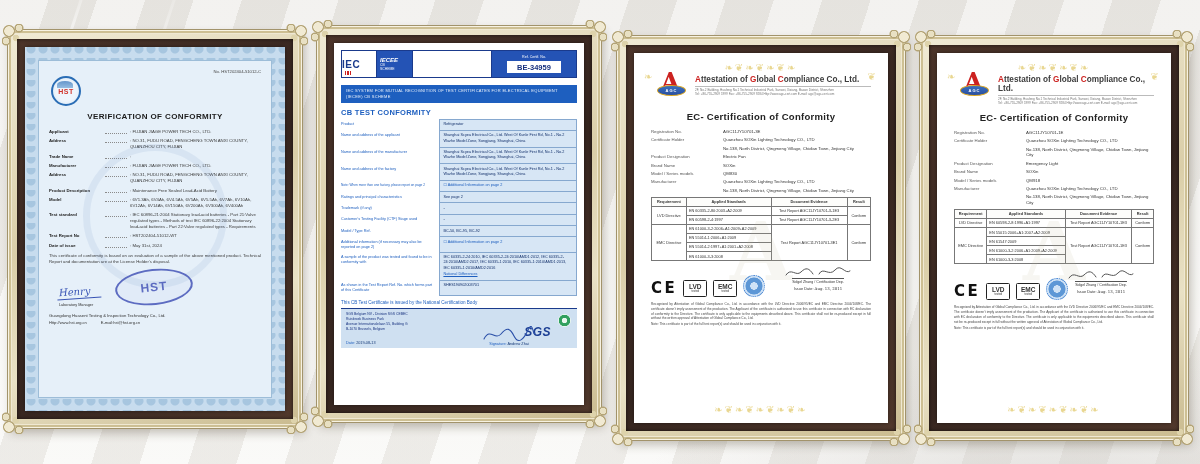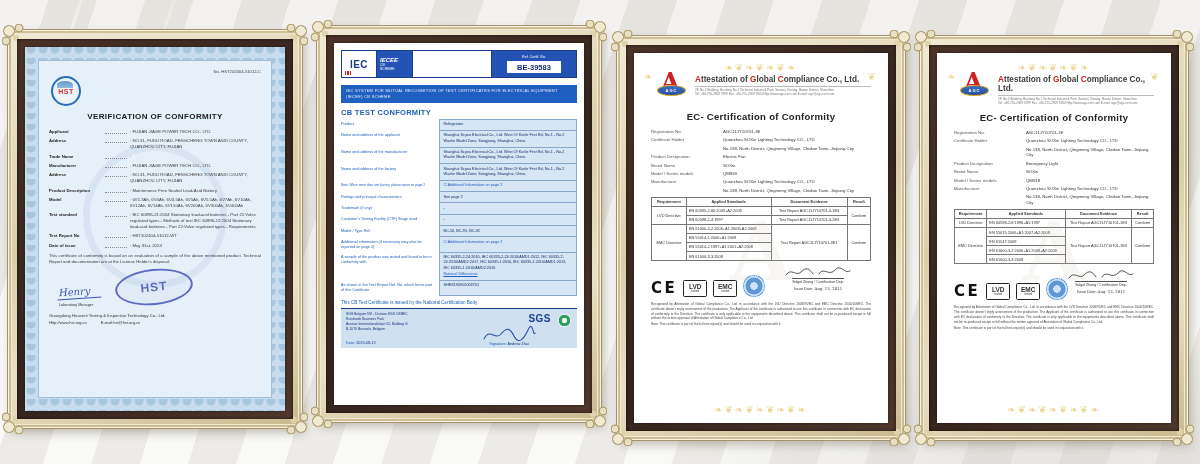--- a/index.html
+++ b/index.html
@@ -49,42 +49,42 @@
   .c1sig{position:relative;height:42px;margin-top:4px;}
   .c1henry{position:absolute;left:8px;bottom:12px;font-family:"DejaVu Serif",serif;font-style:italic;font-size:10px;color:#3a55b5;border-bottom:1px solid #3a55b5;padding:0 10px 1px 2px;transform:rotate(-4deg);}
   .c1labmgr{position:absolute;left:10px;bottom:4px;font-size:3.8px;color:#333;}
   .c1stamp{position:absolute;left:66px;bottom:6px;width:74px;height:32px;border:2px solid #4656b8;border-radius:50%;transform:rotate(-6deg);display:flex;align-items:center;justify-content:center;color:#4656b8;font-weight:bold;font-size:12px;letter-spacing:1px;opacity:.85;background:rgba(120,140,220,.06);}
   .c1ring{position:absolute;left:50%;top:46%;width:130px;height:130px;border:7px solid rgba(90,130,190,.10);border-radius:50%;transform:translate(-50%,-50%);pointer-events:none;}
   .c1cmp{margin-top:2px;font-size:4.2px;color:#333;}
   .c1web{margin-top:2px;font-size:4px;color:#333;display:flex;gap:14px;}
   
   .c2inner{position:absolute;inset:7px;font-size:3.8px;color:#163a78;}
   .c2hdr{display:flex;border:1.5px solid #1a3a8c;height:26px;}
-  .c2iec{flex:0 0 34px;background:#fff;display:flex;align-items:center;justify-content:center;position:relative;}
+  .c2iec{flex:0 0 34px;background:#fff;display:flex;align-items:center;justify-content:flex-start;position:relative;}
   .c2iec b{color:#1a3a8c;font-size:10px;letter-spacing:.5px;}
   .c2iec i{position:absolute;left:3px;bottom:2px;width:7px;height:4px;background:repeating-linear-gradient(90deg,#c22 0 1.4px,#fff 1.4px 2.4px);}
   .c2iecee{flex:0 0 32px;background:#2453b5;color:#fff;display:flex;flex-direction:column;align-items:flex-start;justify-content:center;padding-left:3px;border-left:1.5px solid #1a3a8c;border-right:1.5px solid #1a3a8c;}
   .c2iecee b{font-style:italic;font-size:6px;}
   .c2iecee span{font-size:3.4px;line-height:1.2;}
   .c2sp{flex:1;background:#fff;}
   .c2ref{flex:0 0 84px;background:#2453b5;border-left:1.5px solid #1a3a8c;display:flex;flex-direction:column;align-items:center;justify-content:center;gap:2px;}
   .c2ref .rl{color:#fff;font-size:3.6px;}
   .c2ref .rn{background:#fff;color:#16307e;font-weight:bold;font-size:7.5px;padding:1.5px 10px;}
   .c2banner{margin-top:7px;background:#1e5fbf;color:#eaf1fb;font-size:4px;line-height:1.45;padding:3px 5px;letter-spacing:.3px;}
   .c2title{color:#1e5fbf;font-weight:bold;font-size:7.5px;margin:5px 0 3px;letter-spacing:.3px;}
   .c2row{display:flex;}
   .c2row .lb{flex:0 0 40%;color:#1e5fbf;padding:2.5px 4px 2.5px 0;line-height:1.35;}
   .c2row .vl{flex:1;background:#d7e6f5;border:1px solid #86a8cf;margin-top:-1px;padding:2.5px 3px;line-height:1.4;color:#13306b;}
   .c2link{color:#1e5fbf;text-decoration:underline;display:block;margin-top:1px;}
   .c2issued{color:#1e5fbf;font-size:4.6px;margin:4px 0 3px;}
   .c2foot{background:#cfe0f1;border-top:1.5px solid #1a3a8c;padding:3px 5px 2px;position:relative;height:40px;box-sizing:border-box;}
   .c2addr div{font-size:3.4px;line-height:1.45;color:#16307e;}
   .c2date{position:absolute;left:5px;bottom:3px;}
   .c2date b{color:#1e5fbf;font-weight:normal;}
-  .c2sgs{position:absolute;right:26px;top:4px;color:#1c3f94;font-weight:bold;font-size:10px;letter-spacing:.5px;}
+  .c2sgs{position:absolute;right:26px;top:16px;color:#1c3f94;font-weight:bold;font-style:italic;font-size:12px;letter-spacing:.5px;}
   .c2green{position:absolute;right:6px;top:5px;width:13px;height:13px;border-radius:50%;background:radial-gradient(circle,#e9f7ee 0 2.5px,#31a05f 3px 5.5px,#e9f7ee 6px 6.8px,#31a05f 7px);}
   .c2sign{position:absolute;right:40px;bottom:2px;text-align:center;}
   .c2sign svg{display:block;margin:0 auto;}
   .c2sign .sl b{color:#1e5fbf;font-weight:normal;}
   
   .agcinner{position:absolute;inset:8px;padding:6px 9px;box-sizing:border-box;font-size:4.3px;color:#333;}
   .flor{position:absolute;color:#e2ca6e;opacity:.75;font-size:10px;letter-spacing:2px;pointer-events:none;font-family:"DejaVu Sans",sans-serif;}
   .flor.t{top:1px;left:0;right:0;text-align:center;}
   .flor.b{bottom:0;left:0;right:0;text-align:center;}
   .flor.cl{top:10px;left:2px;} .flor.cr{top:10px;right:2px;}
@@ -222,21 +222,21 @@
               <i></i>
             </div>
           <div class="c2iecee">
             <b>IECEE</b>
             <span>CB</span>
             <span>SCHEME</span>
           </div>
           <div class="c2sp"></div>
           <div class="c2ref">
             <span class="rl">Ref. Certif. No.</span>
-            <span class="rn">BE-39583</span>
+            <span class="rn">BE-34959</span>
           </div>
         </div>
         <div class="c2banner">IEC SYSTEM FOR MUTUAL RECOGNITION OF TEST CERTIFICATES FOR ELECTRICAL EQUIPMENT (IECEE) CB SCHEME</div>
         <div class="c2title">CB TEST CONFORMITY</div>
 
         <div class="c2row">
             <span class="lb">Product</span>
             <span class="vl">Refrigerator</span>
           </div>
         <div class="c2row">

